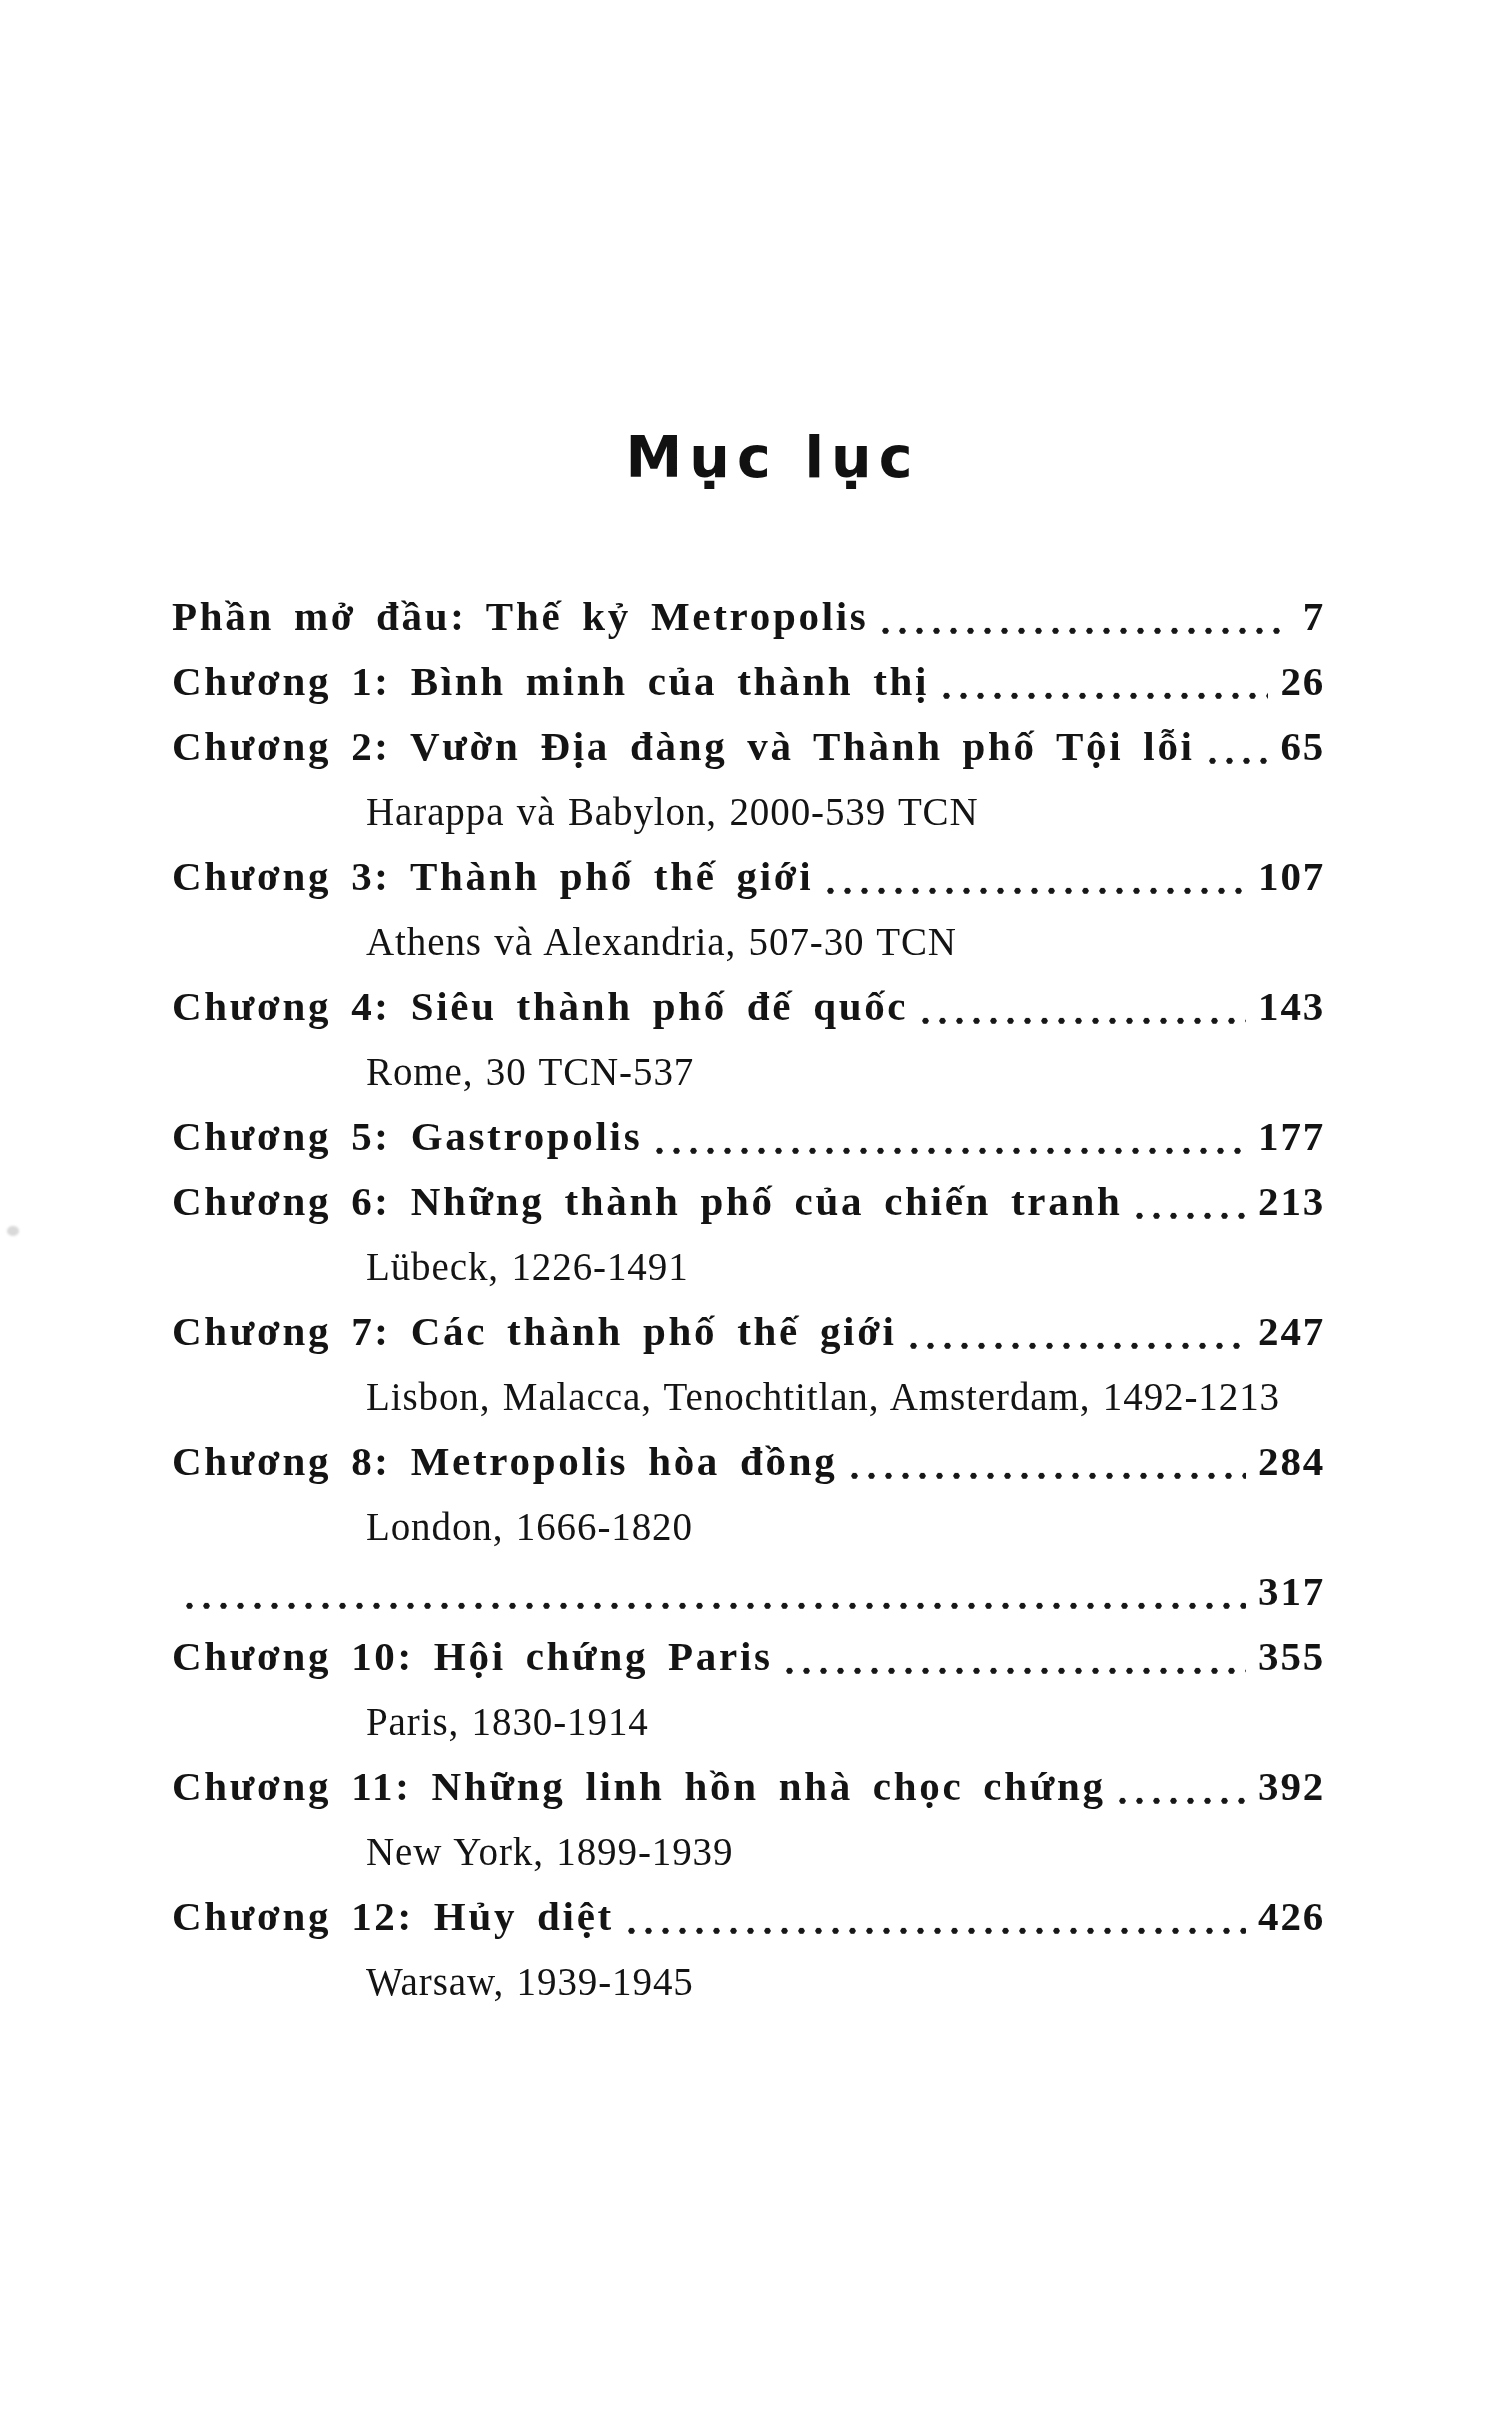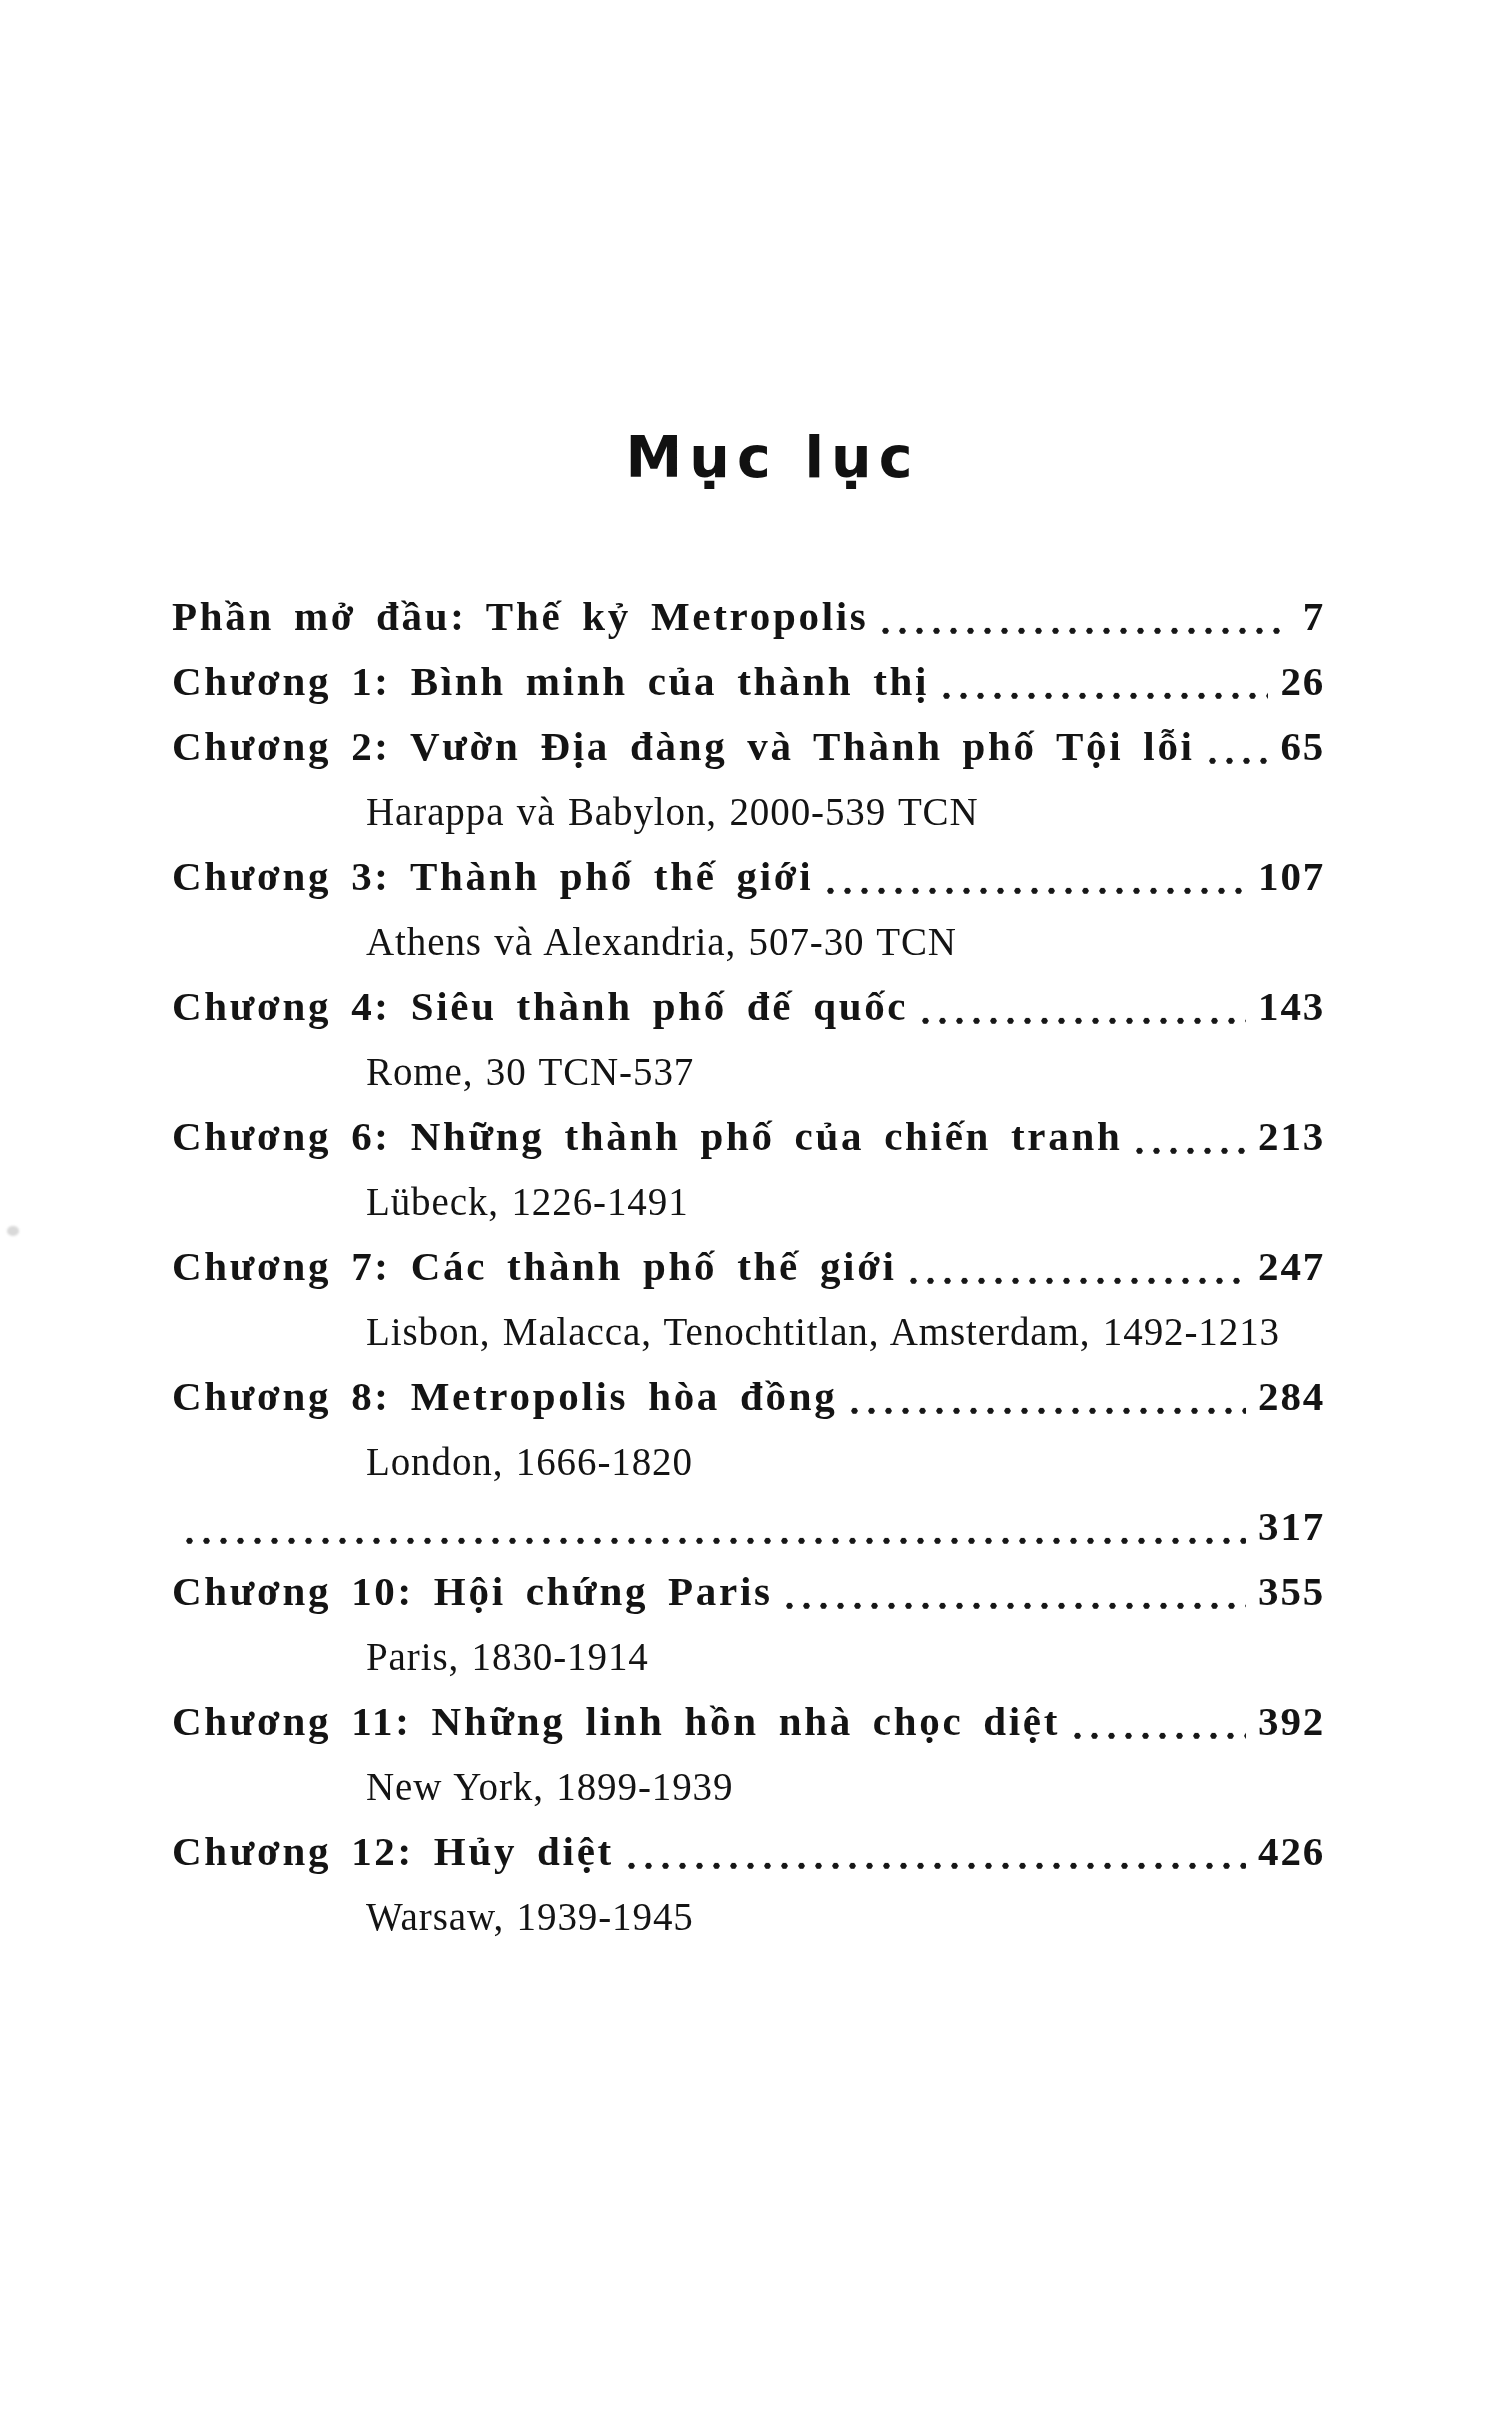--- a/index.html
+++ b/index.html
@@ -106,20 +106,25 @@
     </div>
     <div class="row chapter">
       <span>Chương 4: Siêu thành phố đế quốc</span>
       <span class="leader"></span>
       <span class="num">143</span>
     </div>
     <div class="row sub">
       <span>Rome, 30 TCN-537</span>
     </div>
     <div class="row chapter">
+      <span>Chương 5: Gastropolis</span>
+      <span class="leader"></span>
+      <span class="num">177</span>
+    </div>
+    <div class="row chapter">
       <span>Chương 6: Những thành phố của chiến tranh</span>
       <span class="leader"></span>
       <span class="num">213</span>
     </div>
     <div class="row sub">
       <span>Lübeck, 1226-1491</span>
     </div>
     <div class="row chapter">
       <span>Chương 7: Các thành phố thế giới</span>
       <span class="leader"></span>
@@ -142,21 +147,21 @@
     </div>
     <div class="row chapter">
       <span>Chương 10: Hội chứng Paris</span>
       <span class="leader"></span>
       <span class="num">355</span>
     </div>
     <div class="row sub">
       <span>Paris, 1830-1914</span>
     </div>
     <div class="row chapter">
-      <span>Chương 11: Những linh hồn nhà chọc diệt</span>
+      <span>Chương 11: Những linh hồn nhà chọc chứng</span>
       <span class="leader"></span>
       <span class="num">392</span>
     </div>
     <div class="row sub">
       <span>New York, 1899-1939</span>
     </div>
     <div class="row chapter">
       <span>Chương 12: Hủy diệt</span>
       <span class="leader"></span>
       <span class="num">426</span>

